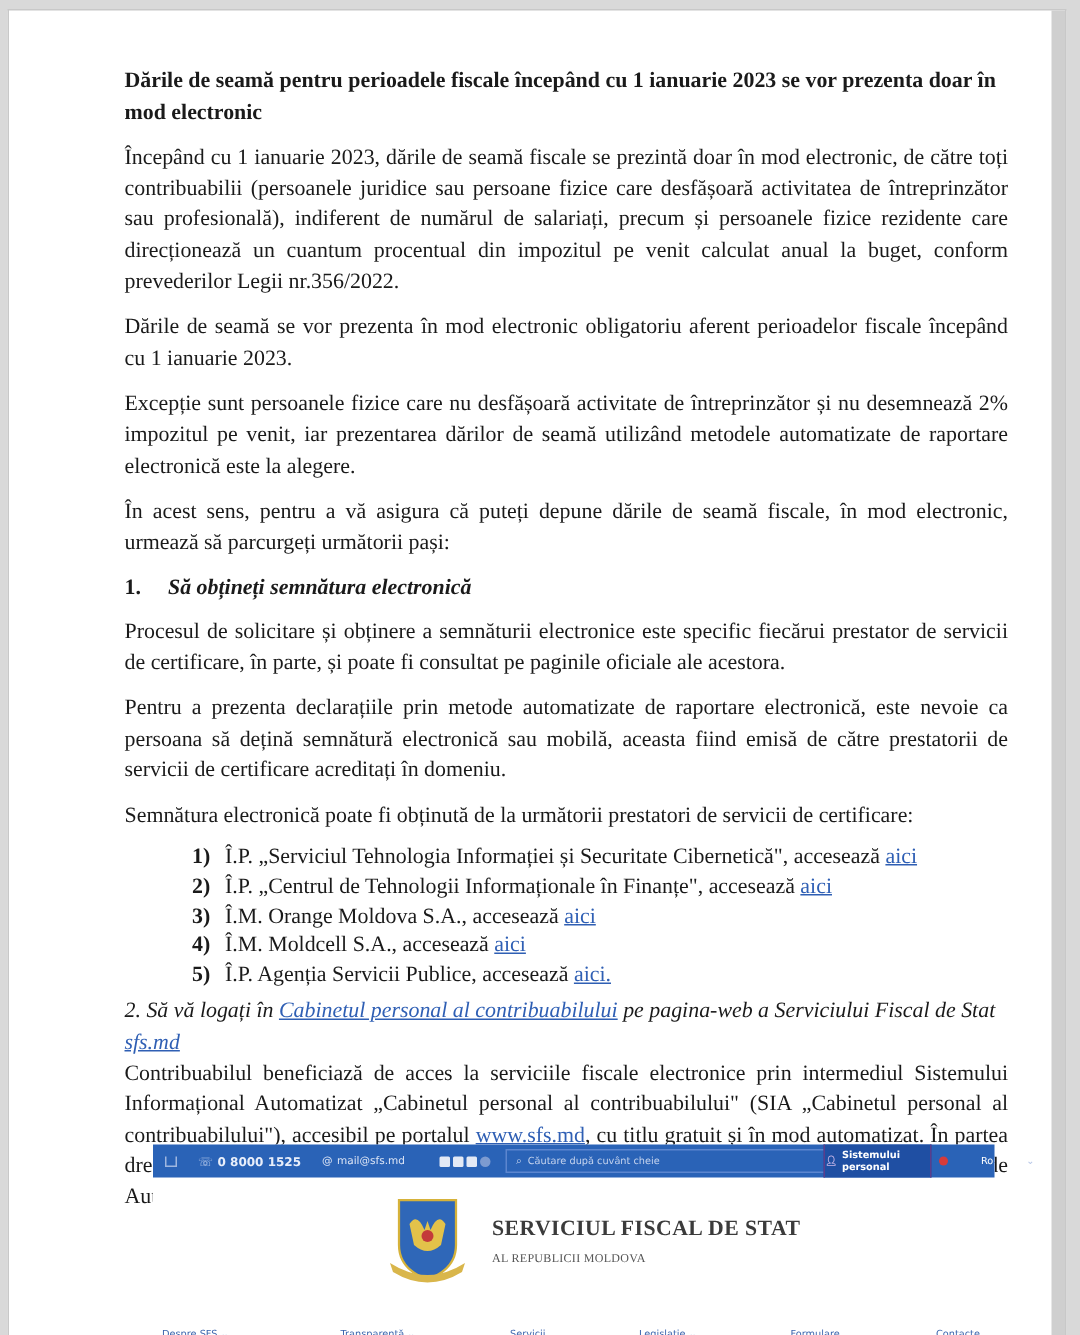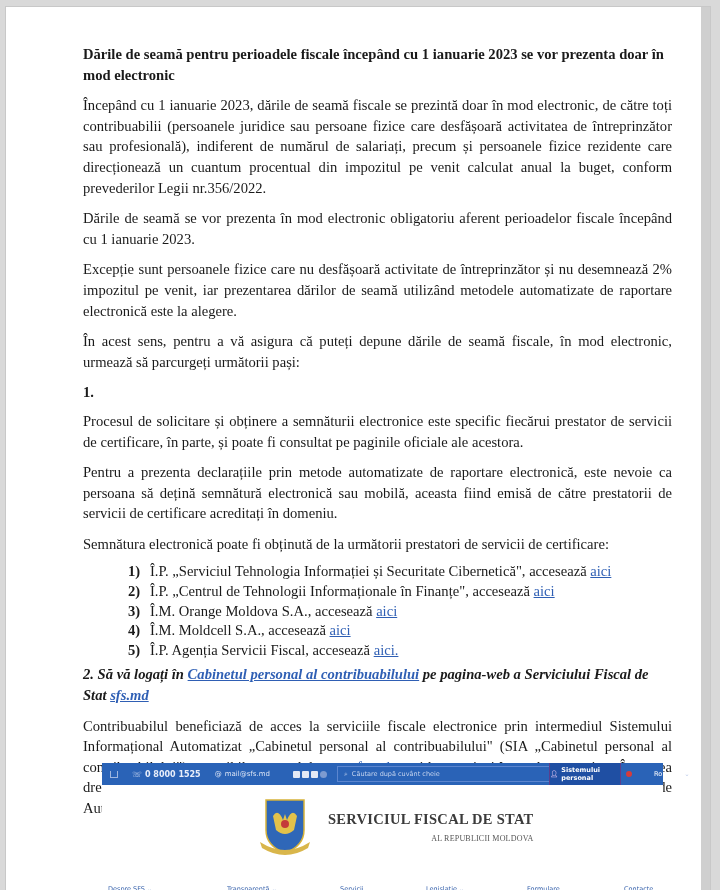--- a/index.html
+++ b/index.html
@@ -14,21 +14,21 @@
     .content { position: absolute; left: 83px; top: 44px; width: 589px; font-size: 14.6px; line-height: 20.6px; }
     .title { font-weight: bold; font-size: 14.6px; line-height: 20.6px; margin-bottom: 10px; }
     p.body { text-align: justify; margin-bottom: 10px; }
     .h1 { font-weight: bold; margin-bottom: 8px; display: flex; }
     .h1 .num { width: 29px; font-style: normal; }
     .h1 .txt { font-style: italic; }
     ol.providers { list-style: none; margin: -2px 0 4px 45px; }
     ol.providers li { line-height: 19.6px; }
     ol.providers .n { font-weight: bold; display: inline-block; width: 22px; }
     a.link { color: #2f5fb4; text-decoration: underline; }
-    .h2 { font-weight: bold; font-style: italic; margin-bottom: 10px; line-height: 20.6px; }
+    .h2 { font-weight: normal; font-style: italic; line-height: 20.6px; }
     
     .site { position: absolute; left: 102px; top: 763px; width: 561px; height: 133px; background: #fff; }
     .topbar {
       height: 22px; background: #2a63b7; display: flex; align-items: center; color: #e8eefa;
       font-family: "DejaVu Sans", sans-serif; font-size: 7px; padding-left: 8px; position: relative;
     }
     .topbar .home { width: 8px; height: 7px; border: 1px solid #9fb7e0; border-top: none; margin-right: 14px; position: relative; }
     .topbar .phone { font-weight: bold; font-size: 8px; margin-right: 14px; }
     .topbar .phone .ic { color: #b7c9ea; margin-right: 3px; font-weight: normal; }
     .topbar .mail { margin-right: 23px; color: #dbe4f5; }
@@ -46,21 +46,21 @@
       position: absolute; left: 447px; top: 0; height: 22px; width: 72px; background: #1f4fa3;
       display: flex; align-items: center; justify-content: center; color: #ffffff; font-size: 6.5px; font-weight: bold;
       border-left: 1px solid #5b3e8c; border-right: 1px solid #5b3e8c;
     }
     .cabinet .ic { color: #c9b7e8; margin-right: 3px; }
     .lang { position: absolute; left: 524px; top: 0; height: 22px; display: flex; align-items: center; color: #fff; font-size: 6.5px; gap: 19px; }
     .lang .flag { width: 6px; height: 6px; border-radius: 50%; background: #d63b3b; margin-right: 3px; }
     .lang .chev { margin-left: 3px; color: #b8c8e8; }
     .brand { position: absolute; left: 154px; top: 33px; display: flex; align-items: center; }
     .emblem { width: 58px; height: 62px; margin-right: 14px; }
-    .brand-text { text-align: right; }
+    .brand-text { text-align: left; }
     .brand-title { font-family: "Liberation Serif", serif; font-size: 14.5px; font-weight: bold; color: #3b3b3b; letter-spacing: 0.3px; }
     .brand-sub { font-family: "Liberation Serif", serif; font-size: 8px; color: #555; margin-top: 6px; letter-spacing: 0.2px; }
     .nav { position: absolute; left: 0; top: 122px; width: 561px; display: flex; font-family: "DejaVu Sans", sans-serif; font-size: 6.5px; color: #3a64ad; }
     .nav .item { position: absolute; white-space: nowrap; text-align: right; }
     .nav .item .chev { color: #9ab0d6; margin-left: 2px; }
   </style>
 </head>
 <body>
 
 <div class="page">
@@ -69,31 +69,32 @@
 
 <div class="content">
   <div class="title">Dările de seamă pentru perioadele fiscale începând cu 1 ianuarie 2023 se vor prezenta doar în mod electronic</div>
   <p class="body">Începând cu 1 ianuarie 2023, dările de seamă fiscale se prezintă doar în mod electronic, de către toți contribuabilii (persoanele juridice sau persoane fizice care desfășoară activitatea de întreprinzător sau profesională), indiferent de numărul de salariați, precum și persoanele fizice rezidente care direcționează un cuantum procentual din impozitul pe venit calculat anual la buget, conform prevederilor Legii nr.356/2022.</p>
   <p class="body">Dările de seamă se vor prezenta în mod electronic obligatoriu aferent perioadelor fiscale începând cu 1 ianuarie 2023.</p>
   <p class="body">Excepție sunt persoanele fizice care nu desfășoară activitate de întreprinzător și nu desemnează 2% impozitul pe venit, iar prezentarea dărilor de seamă utilizând metodele automatizate de raportare electronică este la alegere.</p>
   <p class="body">În acest sens, pentru a vă asigura că puteți depune dările de seamă fiscale, în mod electronic, urmează să parcurgeți următorii pași:</p>
 
   <div class="h1">
     <span class="num">1.</span>
+    <span class="txt">Să obțineți semnătura electronică</span>
   </div>
   <p class="body">Procesul de solicitare și obținere a semnăturii electronice este specific fiecărui prestator de servicii de certificare, în parte, și poate fi consultat pe paginile oficiale ale acestora.</p>
   <p class="body">Pentru a prezenta declarațiile prin metode automatizate de raportare electronică, este nevoie ca persoana să dețină semnătură electronică sau mobilă, aceasta fiind emisă de către prestatorii de servicii de certificare acreditați în domeniu.</p>
   <p class="body">Semnătura electronică poate fi obținută de la următorii prestatori de servicii de certificare:</p>
 
   <ol class="providers">
     <li><span class="n">1)</span><span>Î.P. „Serviciul Tehnologia Informației și Securitate Cibernetică", accesează </span><a class="link">aici</a></li>
     <li><span class="n">2)</span><span>Î.P. „Centrul de Tehnologii Informaționale în Finanțe", accesează </span><a class="link">aici</a></li>
     <li><span class="n">3)</span><span>Î.M. Orange Moldova S.A., accesează </span><a class="link">aici</a></li>
     <li><span class="n">4)</span><span>Î.M. Moldcell S.A., accesează </span><a class="link">aici</a></li>
-    <li><span class="n">5)</span><span>Î.P. Agenția Servicii Fiscal, accesează </span><a class="link">aici.</a></li>
+    <li><span class="n">5)</span><span>Î.P. Agenția Servicii Publice, accesează </span><a class="link">aici.</a></li>
   </ol>
 
   <div class="h2"><span>2. Să vă logați în </span><a class="link">Cabinetul personal al contribuabilului</a><span> pe pagina-web a Serviciului Fiscal de Stat </span><a class="link">sfs.md</a></div>
 
   <p class="body"><span>Contribuabilul beneficiază de acces la serviciile fiscale electronice prin intermediul Sistemului Informațional Automatizat „Cabinetul personal al contribuabilului" (SIA „Cabinetul personal al contribuabilului"), accesibil pe portalul </span><a class="link">www.sfs.md</a><span>, cu titlu gratuit și în mod automatizat. În partea dreaptă a paginii web, se accesează compartimentul destinat sistemului și se efectuează procedura de Autentificare prin semnătura electronică sau mobilă.</span></p>
 </div>
 
 <div class="site">
   <div class="topbar">
     <span class="home"></span>

